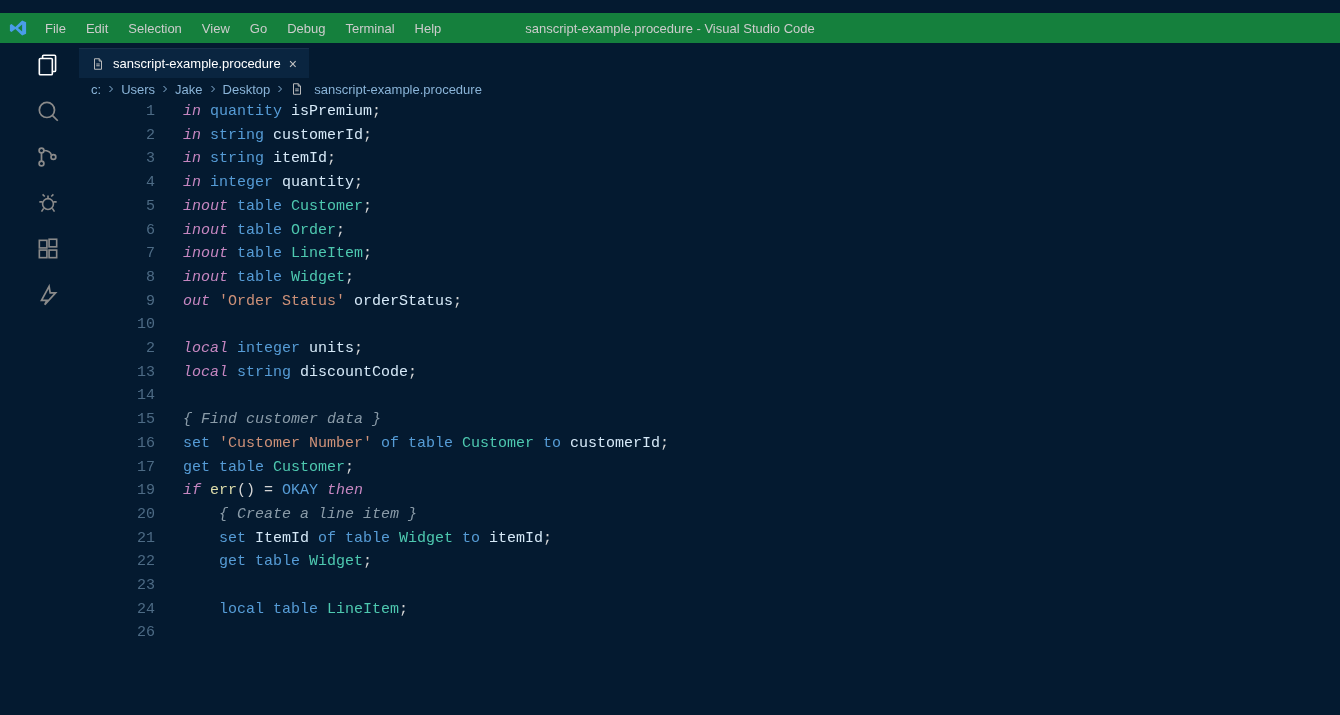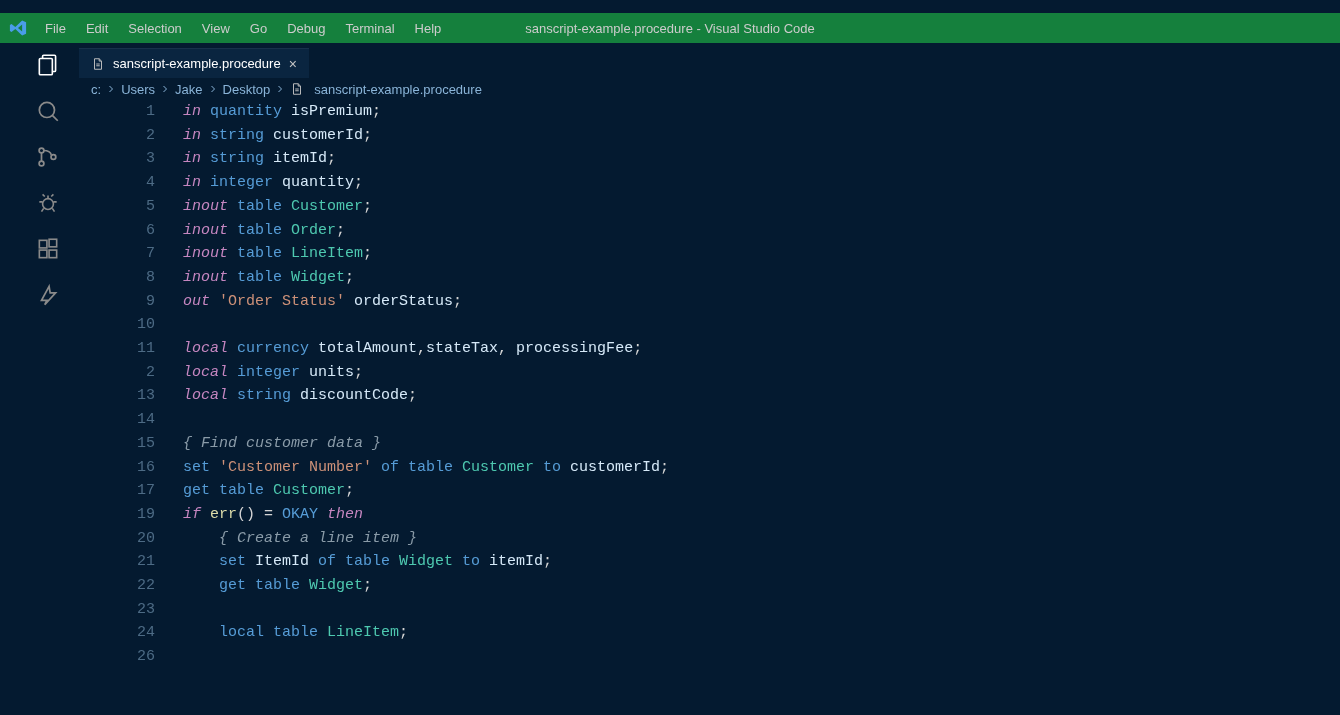--- a/index.html
+++ b/index.html
@@ -163,21 +163,20 @@
           <div class="line"><div class="gutter">1</div><div class="code"><span></span><span class="kw">in </span><span class="typ">quantity </span><span class="txt">isPremium</span><span class="punc">;</span></div></div>
           <div class="line"><div class="gutter">2</div><div class="code"><span></span><span class="kw">in </span><span class="typ">string </span><span class="txt">customerId</span><span class="punc">;</span></div></div>
           <div class="line"><div class="gutter">3</div><div class="code"><span></span><span class="kw">in </span><span class="typ">string </span><span class="txt">itemId</span><span class="punc">;</span></div></div>
           <div class="line"><div class="gutter">4</div><div class="code"><span></span><span class="kw">in </span><span class="typ">integer </span><span class="txt">quantity</span><span class="punc">;</span></div></div>
           <div class="line"><div class="gutter">5</div><div class="code"><span></span><span class="kw">inout </span><span class="typ">table </span><span class="id">Customer</span><span class="punc">;</span></div></div>
           <div class="line"><div class="gutter">6</div><div class="code"><span></span><span class="kw">inout </span><span class="typ">table </span><span class="id">Order</span><span class="punc">;</span></div></div>
           <div class="line"><div class="gutter">7</div><div class="code"><span></span><span class="kw">inout </span><span class="typ">table </span><span class="id">LineItem</span><span class="punc">;</span></div></div>
           <div class="line"><div class="gutter">8</div><div class="code"><span></span><span class="kw">inout </span><span class="typ">table </span><span class="id">Widget</span><span class="punc">;</span></div></div>
           <div class="line"><div class="gutter">9</div><div class="code"><span></span><span class="kw">out </span><span class="str">'Order Status' </span><span class="txt">orderStatus</span><span class="punc">;</span></div></div>
           <div class="line"><div class="gutter">10</div><div class="code"><span></span></div></div>
-          <div class="line"><div class="gutter">11</div><div class="code"><span></span><span class="kw">local </span><span class="typ">currency </span><span class="txt">totalAmount</span><span class="punc">,</span><span class="txt">stateTax</span><span class="punc">, </span><span class="txt">processingFee</span><span class="punc">;</span></div></div>
           <div class="line"><div class="gutter">2</div><div class="code"><span></span><span class="kw">local </span><span class="typ">integer </span><span class="txt">units</span><span class="punc">;</span></div></div>
           <div class="line"><div class="gutter">13</div><div class="code"><span></span><span class="kw">local </span><span class="typ">string </span><span class="txt">discountCode</span><span class="punc">;</span></div></div>
           <div class="line"><div class="gutter">14</div><div class="code"><span></span></div></div>
           <div class="line"><div class="gutter">15</div><div class="code"><span></span><span class="cmt">{ Find customer data }</span></div></div>
           <div class="line"><div class="gutter">16</div><div class="code"><span></span><span class="typ">set </span><span class="str">'Customer Number' </span><span class="typ">of table </span><span class="id">Customer </span><span class="typ">to </span><span class="txt">customerId</span><span class="punc">;</span></div></div>
           <div class="line"><div class="gutter">17</div><div class="code"><span></span><span class="typ">get table </span><span class="id">Customer</span><span class="punc">;</span></div></div>
           <div class="line"><div class="gutter">19</div><div class="code"><span></span><span class="kw">if </span><span class="func">err</span><span class="punc">() = </span><span class="typ">OKAY </span><span class="kw">then</span></div></div>
           <div class="line"><div class="gutter">20</div><div class="code"><span>    </span><span class="cmt">{ Create a line item }</span></div></div>
           <div class="line"><div class="gutter">21</div><div class="code"><span>    </span><span class="typ">set </span><span class="txt">ItemId </span><span class="typ">of table </span><span class="id">Widget </span><span class="typ">to </span><span class="txt">itemId</span><span class="punc">;</span></div></div>
           <div class="line"><div class="gutter">22</div><div class="code"><span>    </span><span class="typ">get table </span><span class="id">Widget</span><span class="punc">;</span></div></div>

